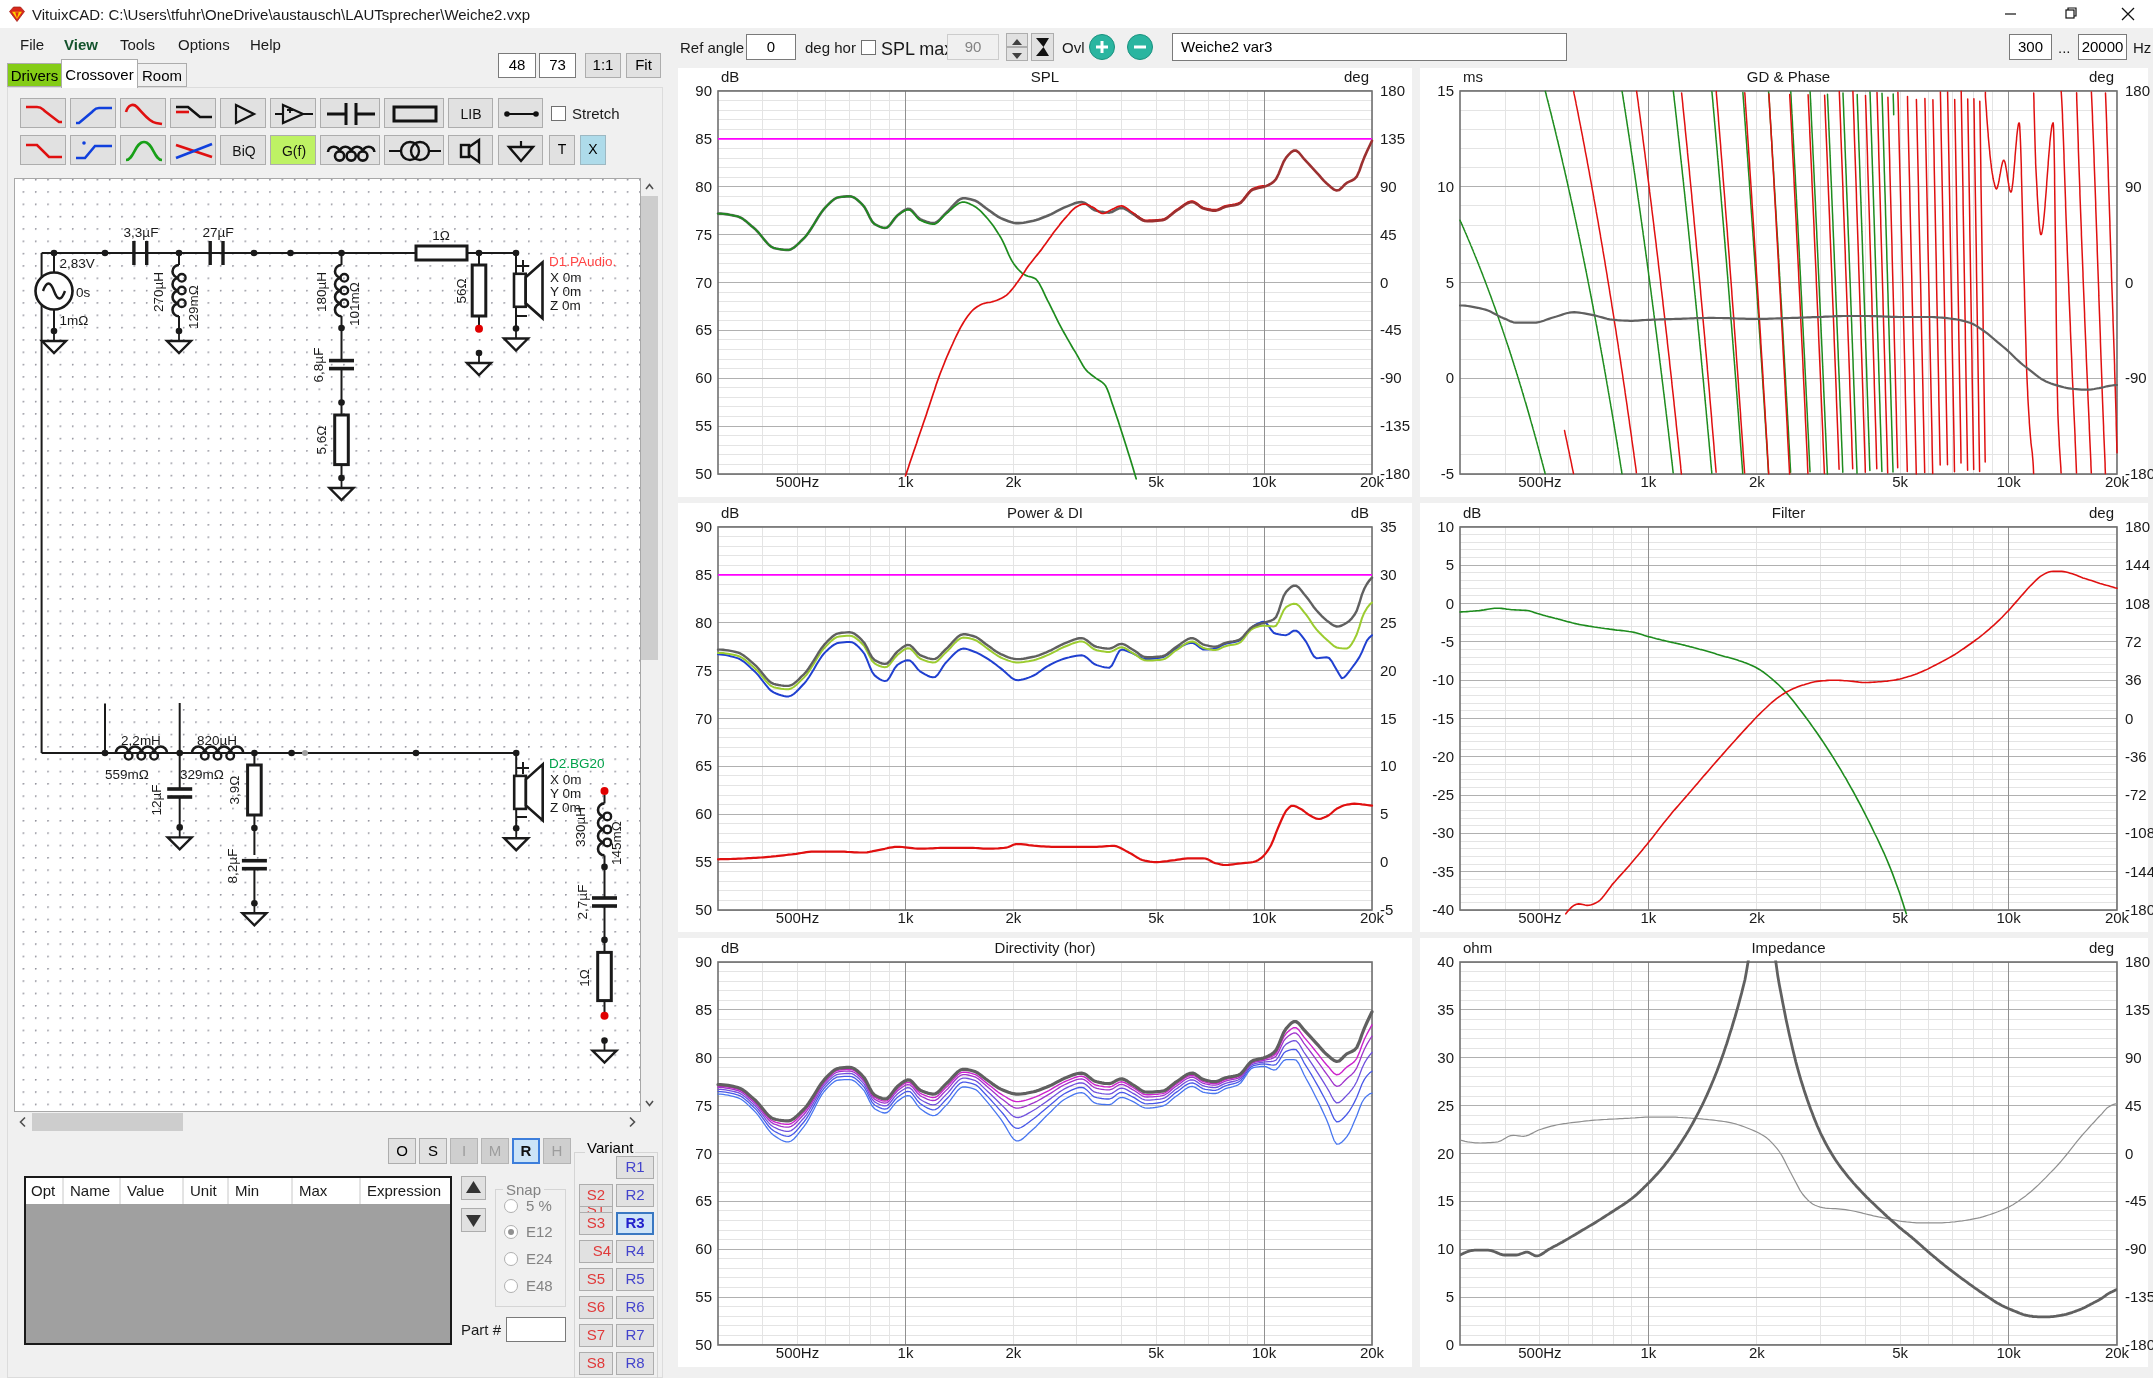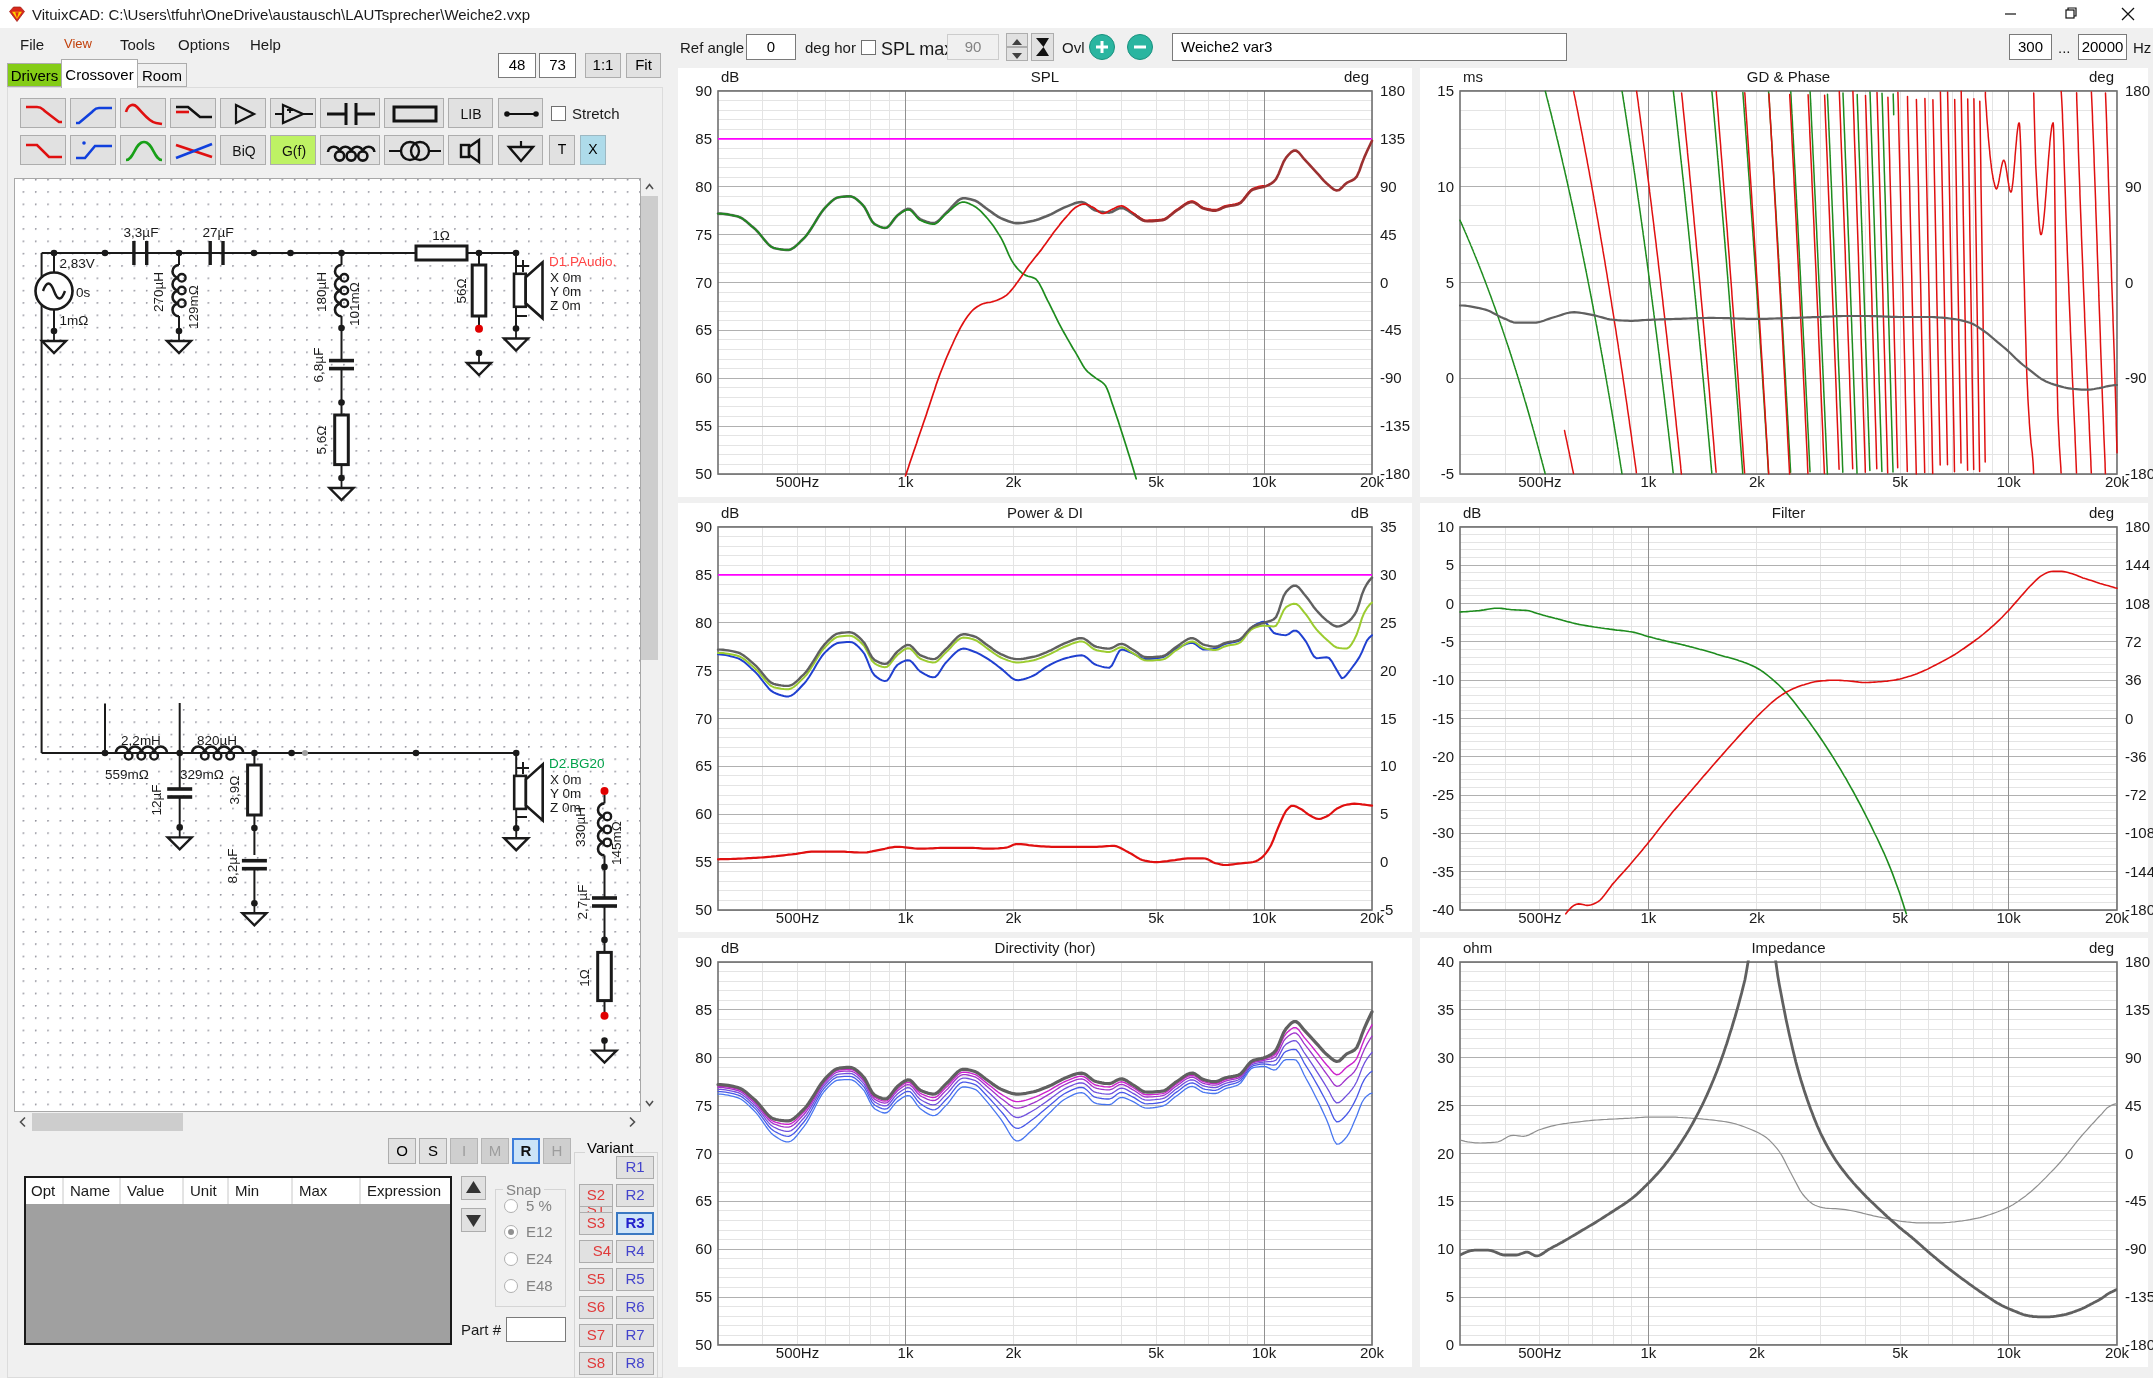--- a/index.html
+++ b/index.html
@@ -7,21 +7,21 @@
     <path d="M7.2 7.2 H10.8 L9 13.2 Z" fill="#e23018"></path>
   </svg>
 <div style="position:absolute;left:32px;top:6px;font-size:15px;color:#1a1a1a;white-space:nowrap;">VituixCAD: C:\Users\tfuhr\OneDrive\austausch\LAUTsprecher\Weiche2.vxp</div>
 <svg style="position:absolute;left:2000px;top:0" width="153" height="28" viewBox="0 0 153 28">
     <path d="M5 14 H16" stroke="#111" stroke-width="1.2"></path>
     <rect x="66" y="10" width="8" height="8" fill="none" stroke="#111" stroke-width="1.2"></rect>
     <path d="M68 10 V8 H76 V16 H74" fill="none" stroke="#111" stroke-width="1.2"></path>
     <path d="M122 8 L134 20 M134 8 L122 20" stroke="#111" stroke-width="1.3"></path>
   </svg>
 <div style="position:absolute;left:20px;top:36px;font-size:15px;color:#1a1a1a;white-space:nowrap;">File</div>
-<div style="position:absolute;left:64px;top:36px;font-size:13px;color:#c2410c;white-space:nowrap;">View</div>
+<div style="position:absolute;left:64px;top:36px;font-size:15px;color:#14532d;white-space:nowrap;font-weight:bold;">View</div>
 <div style="position:absolute;left:120px;top:36px;font-size:15px;color:#1a1a1a;white-space:nowrap;">Tools</div>
 <div style="position:absolute;left:178px;top:36px;font-size:15px;color:#1a1a1a;white-space:nowrap;">Options</div>
 <div style="position:absolute;left:250px;top:36px;font-size:15px;color:#1a1a1a;white-space:nowrap;">Help</div>
 <div style="position:absolute;left:680px;top:39px;font-size:15px;color:#1a1a1a;white-space:nowrap;">Ref angle</div>
 <div style="position:absolute;left:746px;top:34px;width:50px;height:26px;background:#fff;border:1px solid #7a7a7a;box-sizing:border-box;">
     <div style="text-align:center;font-size:15px;padding-top:3px">0</div>
   </div>
 <div style="position:absolute;left:805px;top:39px;font-size:15px;color:#1a1a1a;white-space:nowrap;">deg hor</div>
 <div style="position:absolute;left:861px;top:40px;width:15px;height:15px;background:#fff;border:1px solid #707070;"></div>
 <div style="position:absolute;left:881px;top:39px;font-size:18px;color:#1a1a1a;white-space:nowrap;">SPL max</div>

